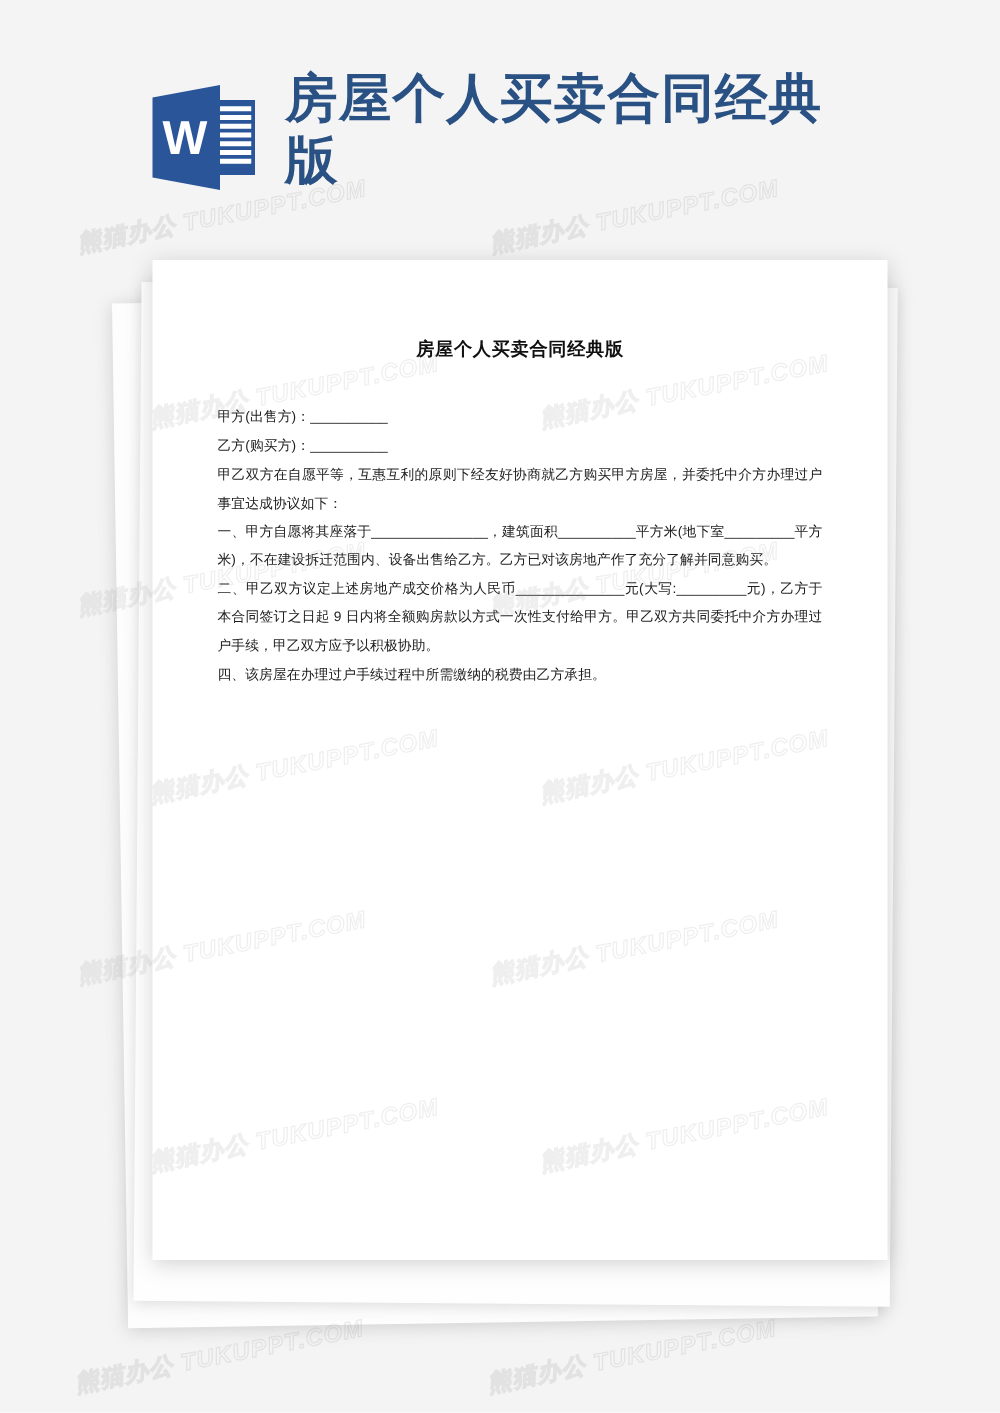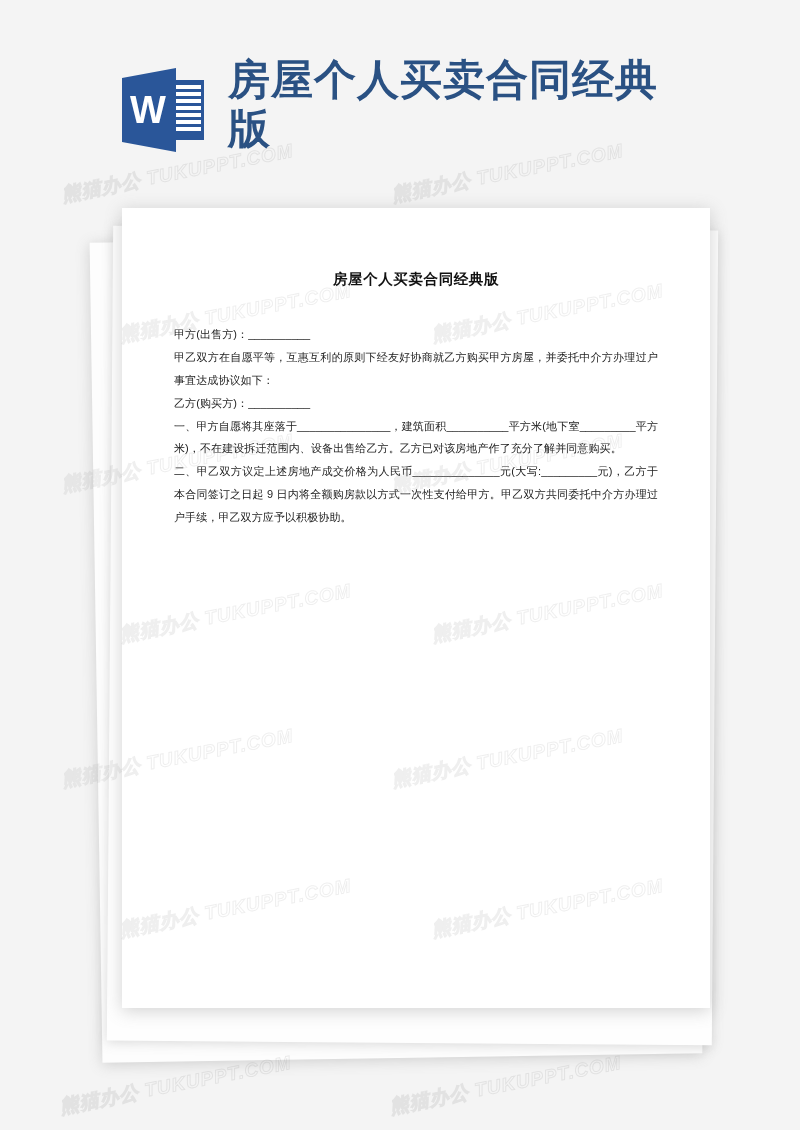--- a/index.html
+++ b/index.html
@@ -177,24 +177,25 @@
 </div>
 
 <div class="stack">
   <div class="sheet sheet-back2"></div>
   <div class="sheet sheet-back1"></div>
 
   <div class="sheet sheet-main">
     <div class="doc-inner">
       <div class="doc-title">房屋个人买卖合同经典版</div>
       <p class="para">甲方(出售方)：__________</p>
+      <p class="para">乙方(购买方)：__________</p>
       <p class="para">甲乙双方在自愿平等，互惠互利的原则下经友好协商就乙方购买甲方房屋，并委托中介方办理过户事宜达成协议如下：</p>
-      <p class="para">乙方(购买方)：__________</p>
       <p class="para">一、甲方自愿将其座落于_______________，建筑面积__________平方米(地下室_________平方米)，不在建设拆迁范围内、设备出售给乙方。乙方已对该房地产作了充分了解并同意购买。</p>
       <p class="para">二、甲乙双方议定上述房地产成交价格为人民币______________元(大写:_________元)，乙方于本合同签订之日起 9 日内将全额购房款以方式一次性支付给甲方。甲乙双方共同委托中介方办理过户手续，甲乙双方应予以积极协助。</p>
+      <p class="para">四、该房屋在办理过户手续过程中所需缴纳的税费由乙方承担。</p>
     </div>
   </div>
 </div>
 
 <div class="wm-layer" id="wm-layer">
     <div class="wm" style="left: 60px; top: 160px; font-size: 19px;">熊猫办公 TUKUPPT.COM</div>
     <div class="wm" style="left: 390px; top: 160px; font-size: 19px;">熊猫办公 TUKUPPT.COM</div>
     <div class="wm on-paper" style="left: 118px; top: 300px; font-size: 19px;">熊猫办公 TUKUPPT.COM</div>
     <div class="wm on-paper" style="left: 430px; top: 300px; font-size: 19px;">熊猫办公 TUKUPPT.COM</div>
     <div class="wm on-paper" style="left: 60px; top: 450px; font-size: 19px;">熊猫办公 TUKUPPT.COM</div>

